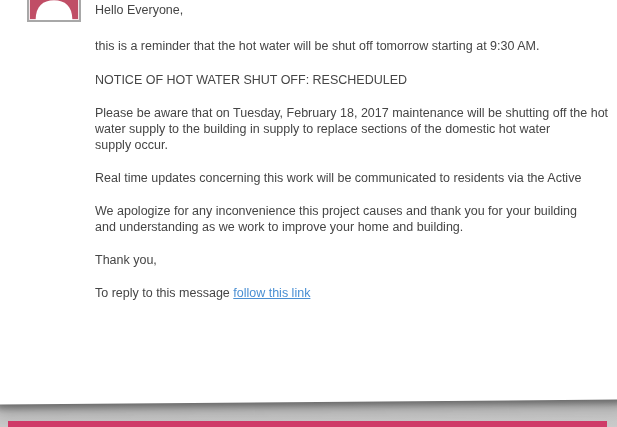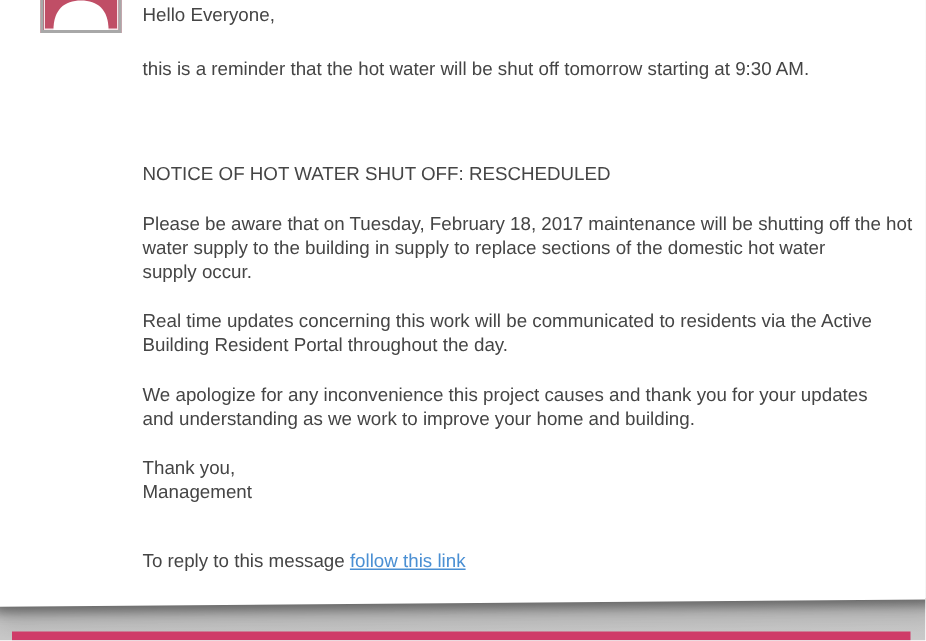--- a/index.html
+++ b/index.html
@@ -41,23 +41,23 @@
     width: 500px;
     color: #454545;
     font-size: 12.5px;
     line-height: 16px;
     z-index: 4;
   }
   .para { margin: 0 0 17px 0; }
   .para .line { white-space: nowrap; }
   #paragraphs { display: flow-root; }
   #paragraphs .para:nth-child(1) { margin-bottom: 20px; }
-  #paragraphs .para:nth-child(2) { margin-bottom: 54px; }
+  #paragraphs .para:nth-child(2) { margin-bottom: 18px; }
   #paragraphs .para:nth-child(8) { margin-bottom: 10px; }
-  .reply-line { margin-top: 13px; white-space: nowrap; }
+  .reply-line { white-space: nowrap; }
   .reply-link {
     color: #4a8fd3;
     text-decoration: underline;
     cursor: pointer;
   }
   
   .bottom-bar {
     position: absolute;
     left: 8px; right: 10px; bottom: 0;
     height: 6px;
@@ -92,29 +92,27 @@
         <div class="para">
           <div class="line">NOTICE OF HOT WATER SHUT OFF: RESCHEDULED</div>
         </div>
         <div class="para">
           <div class="line">Please be aware that on Tuesday, February 18, 2017 maintenance will be shutting off the hot</div>
           <div class="line">water supply to the building in supply to replace sections of the domestic hot water</div>
           <div class="line">supply occur.</div>
         </div>
         <div class="para">
           <div class="line">Real time updates concerning this work will be communicated to residents via the Active</div>
-          <div class="line">Building Resident Portal throughout the day.</div>
         </div>
         <div class="para">
-          <div class="line">We apologize for any inconvenience this project causes and thank you for your updates</div>
+          <div class="line">We apologize for any inconvenience this project causes and thank you for your building</div>
           <div class="line">and understanding as we work to improve your home and building.</div>
         </div>
         <div class="para">
           <div class="line">Thank you,</div>
-          <div class="line">Management</div>
         </div>
       </div>
     <div class="reply-line">
       <span>To reply to this message </span><a class="reply-link">follow this link</a>
     </div>
   </div>
 
   <div class="bottom-bar"></div>
 
 </div>

